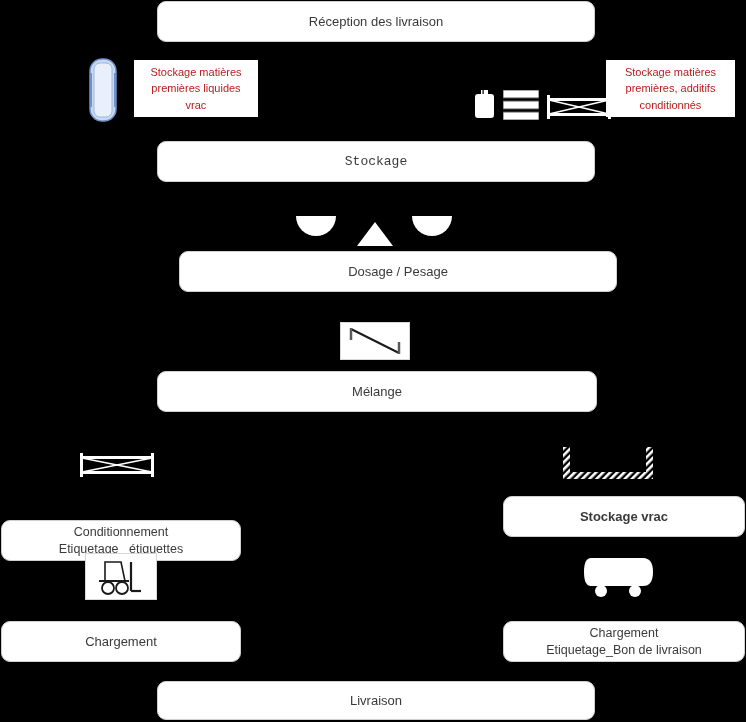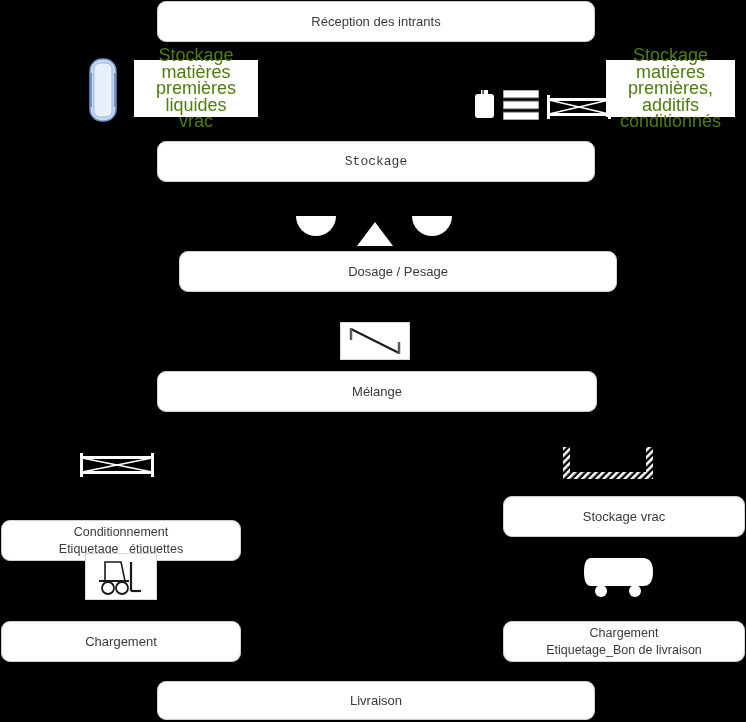--- a/index.html
+++ b/index.html
@@ -38,25 +38,25 @@
   
   .lbox {
     position: absolute;
     background: #ffffff;
     border: 0;
     box-sizing: border-box;
     display: flex;
     align-items: center;
     justify-content: center;
     text-align: center;
-    color: #4d7c0f;
-    font-size: 18px;
+    color: #b91c1c;
+    font-size: 11px;
     line-height: 16.5px;
     white-space: pre-line;
-    padding: 2px 20px;
+    padding: 2px 4px;
   }
 
   
   .icon {
     position: absolute;
     box-sizing: border-box;
   }
   .icon svg { display: block; }
 
   
@@ -68,21 +68,21 @@
     display: flex;
     align-items: center;
     justify-content: center;
   }
 </style>
 </head>
 <body>
 
 <div id="canvas">
 
-  <div class="pbox" style="left:157px; top:1px; width:438px; height:41px;">Réception des intrants</div>
+  <div class="pbox" style="left:157px; top:1px; width:438px; height:41px;">Réception des livraison</div>
 
   <div class="icon" style="left:84px; top:57px; width:38px; height:66px;">
     <svg width="38" height="66" viewBox="0 0 38 66">
       <rect x="6" y="2" width="26" height="62" rx="12" ry="12" fill="#c7d8f0" stroke="#6f93c8" stroke-width="1.5"></rect>
       <rect x="10" y="6" width="18" height="54" rx="6" ry="6" fill="#e9f0fb" stroke="#9db8dd" stroke-width="1"></rect>
       <line x1="7" y1="16" x2="7" y2="50" stroke="#6f93c8" stroke-width="2"></line>
       <line x1="31" y1="16" x2="31" y2="50" stroke="#6f93c8" stroke-width="2"></line>
     </svg>
   </div>
 
@@ -174,21 +174,21 @@
       </defs>
       <rect x="0" y="0" width="7" height="31" fill="url(#hatch)"></rect>
       <rect x="83" y="0" width="7" height="31" fill="url(#hatch)"></rect>
       <rect x="0" y="25" width="90" height="7" fill="url(#hatch)"></rect>
     </svg>
   </div>
 
   <div class="pbox" style="left:1px; top:495px; width:240px; height:41px; font-size:12.5px;margin-top:25px;">Conditionnement
 Etiquetage_ étiquettes</div>
 
-  <div class="pbox" style="left:503px; top:496px; width:242px; height:41px;">Stockage vrac</div>
+  <div class="pbox" style="left:503px; top:496px; width:242px; height:41px;font-weight:bold;">Stockage vrac</div>
 
   <div class="icard" style="left:85px; top:553px; width:72px; height:47px;">
     <svg width="60" height="40" viewBox="0 0 60 40">
       <path d="M14 5 L30 5 L34 24 L14 24 Z" fill="#ffffff" stroke="#1a1a1a" stroke-width="1.6"></path>
       <line x1="8" y1="24" x2="38" y2="24" stroke="#1a1a1a" stroke-width="2"></line>
       <line x1="40" y1="5" x2="40" y2="34" stroke="#1a1a1a" stroke-width="2.2"></line>
       <line x1="40" y1="34" x2="50" y2="34" stroke="#1a1a1a" stroke-width="2.2"></line>
       <circle cx="17" cy="31" r="6" fill="#ffffff" stroke="#1a1a1a" stroke-width="1.8"></circle>
       <circle cx="31" cy="31" r="6" fill="#ffffff" stroke="#1a1a1a" stroke-width="1.8"></circle>
     </svg>

